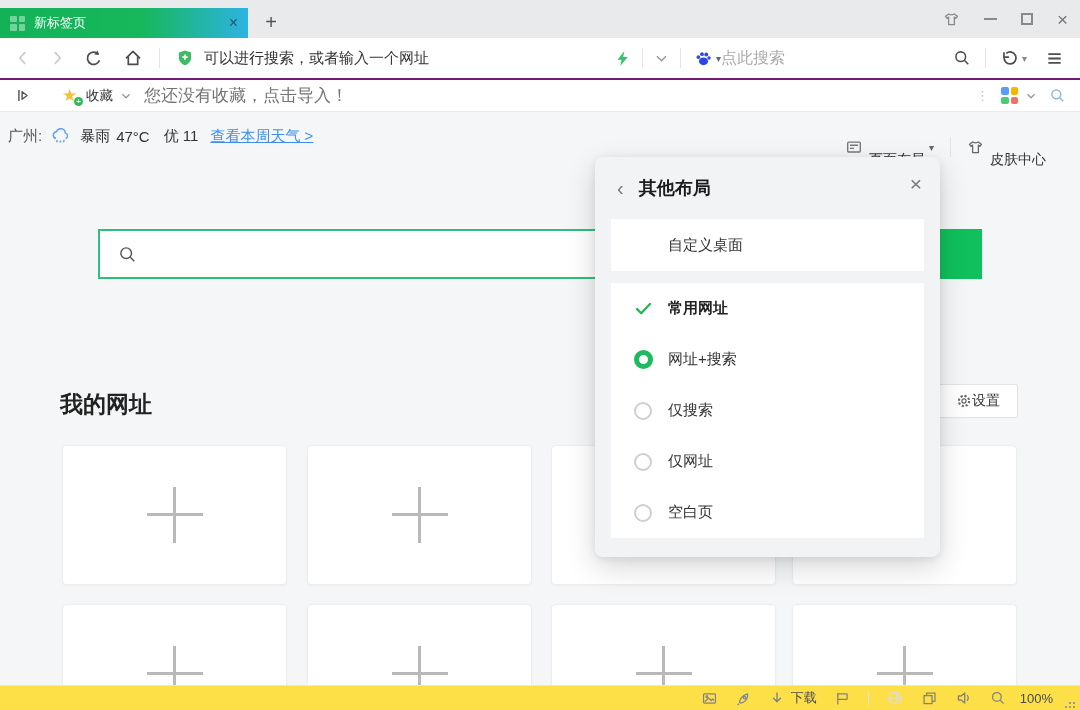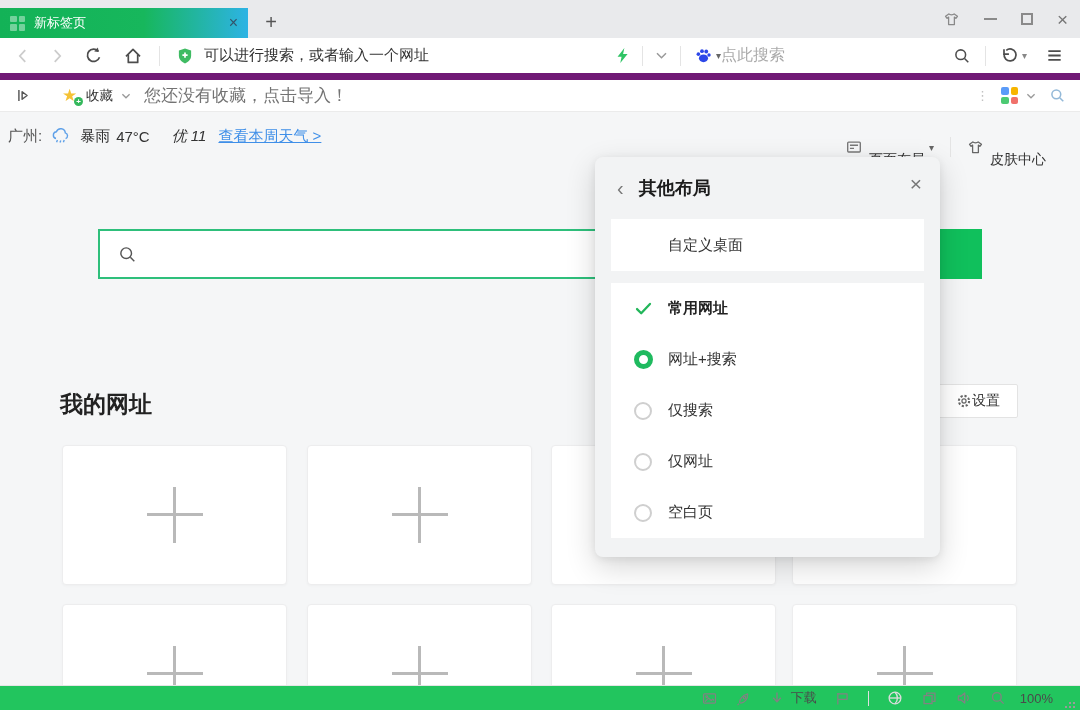--- a/index.html
+++ b/index.html
@@ -21,21 +21,21 @@
   .newtab-btn { position:absolute; left:256px; top:8px; width:30px; height:30px;
        text-align:center; line-height:28px; font-size:20px; color:#555; }
   .win-controls { position:absolute; right:12px; top:4px; height:30px; display:flex;
        align-items:center; gap:24px; color:#898989; }
   .min-bar { width:13px; height:2px; background:#8a8a8a; }
   .max-box { width:12px; height:12px; border:2px solid #8a8a8a; }
   .win-close { font-size:19px; color:#777; line-height:1; }
 
   
   .toolbar { position:absolute; top:38px; left:0; right:0; height:42px; background:#fff;
-       display:flex; align-items:center; border-bottom:7px solid #701a75; }
+       display:flex; align-items:center; border-bottom:2px solid #701a75; }
   .vsep { width:1px; height:20px; background:#e4e4e4; }
   .nav-disabled { color:#cccccc; }
   .nav-dark { color:#4d4d4d; }
   .address-placeholder { font-size:15px; color:#333; margin-left:10px; }
   .quick-search-placeholder { font-size:16px; color:#aaa; }
   .caret { font-size:10px; color:#666; }
 
   
   .bookbar { position:absolute; top:80px; left:0; right:0; height:32px; background:#fff;
        border-bottom:1px solid #ebebeb; display:flex; align-items:center; }
@@ -51,21 +51,21 @@
   .appgrid span { border-radius:2px; }
   .ag-blue { background:#5b9bf8; } .ag-orange { background:#f7b500; }
   .ag-green { background:#4cca73; } .ag-red { background:#f0716b; }
 
   
   .content { position:absolute; top:112px; left:0; right:0; bottom:25px; background:#f5f6f7; overflow:hidden; }
   .weather { position:absolute; top:13px; left:8px; display:flex; align-items:center; font-size:15px; color:#333; }
   .weather .city { color:#555; }
   .weather .cond { margin-left:8px; }
   .weather .temp { margin-left:6px; }
-  .weather .air { margin-left:22px;font-style:italic; }
+  .weather .air { margin-left:14px; }
   .weather-link { margin-left:12px; color:#3f8fe8; text-decoration:underline; cursor:pointer; }
   .layout-tools { position:absolute; top:13px; right:34px; display:flex; align-items:center;
        font-size:14px; color:#333; }
   .lt-label { margin-left:6px;margin-top:26px; }
   .search-box { position:absolute; left:98px; top:117px; width:762px; height:50px; background:#fff;
        border:2px solid #2ebf7b; display:flex; align-items:center; padding-left:18px; }
   .search-btn { position:absolute; left:862px; top:117px; width:120px; height:50px; background:#10c05c; border:none; }
   .section-title { position:absolute; left:60px; top:277px; font-size:23px; font-weight:700; color:#222; }
   .settings-btn { position:absolute; left:938px; top:272px; width:80px; height:34px; background:#fff;
        border:1px solid #e3e3e3; border-radius:2px; display:flex; align-items:center;
@@ -87,21 +87,21 @@
   .pc-single { height:52px; display:flex; align-items:center; padding-left:57px; font-size:15px; color:#333; }
   .pc-list { margin-top:12px; }
   .pc-item { height:51px; display:flex; align-items:center; padding-left:22px; font-size:15px; color:#333; }
   .pc-item .opt-icon { width:20px; display:flex; justify-content:center; }
   .pc-item .opt-label { margin-left:15px; }
   .opt-bold { font-weight:700; color:#222; }
   .radio { width:18px; height:18px; border-radius:50%; border:2px solid #cfcfcf; background:#fff; }
   .radio-on { width:19px; height:19px; border-radius:50%; border:5px solid #1fba5f; background:#fff; }
 
   
-  .statusbar { position:absolute; left:0; right:0; bottom:0; height:25px; background:#22c55e;
+  .statusbar { position:absolute; left:0; right:0; bottom:0; height:25px; background:#fde047;
        border-top:1px solid #e5e5e6; display:flex; align-items:center; justify-content:flex-end;
        color:#828282; }
   .sb-gap { margin-left:17px; }
   .sb-text { font-size:13px; color:#4a4a4a; margin-left:6px; }
   .sb-zoom { font-size:13px; color:#4a4a4a; margin-left:14px; }
   .sb-sep { width:1px; height:15px; background:#e0e0e0; margin-left:17px; }
   .globe-dim { color:#dcdcdc; }
   .grip { width:9px; height:9px; margin:0 6px 0 12px; position:relative; align-self:flex-end; }
   .grip::before { content:""; position:absolute; width:2px; height:2px; background:#9a9a9a;
        box-shadow:0 4px 0 #9a9a9a, 4px 4px 0 #9a9a9a, -4px 4px 0 #9a9a9a, 4px 0 0 #9a9a9a; left:4px; top:1px; }

